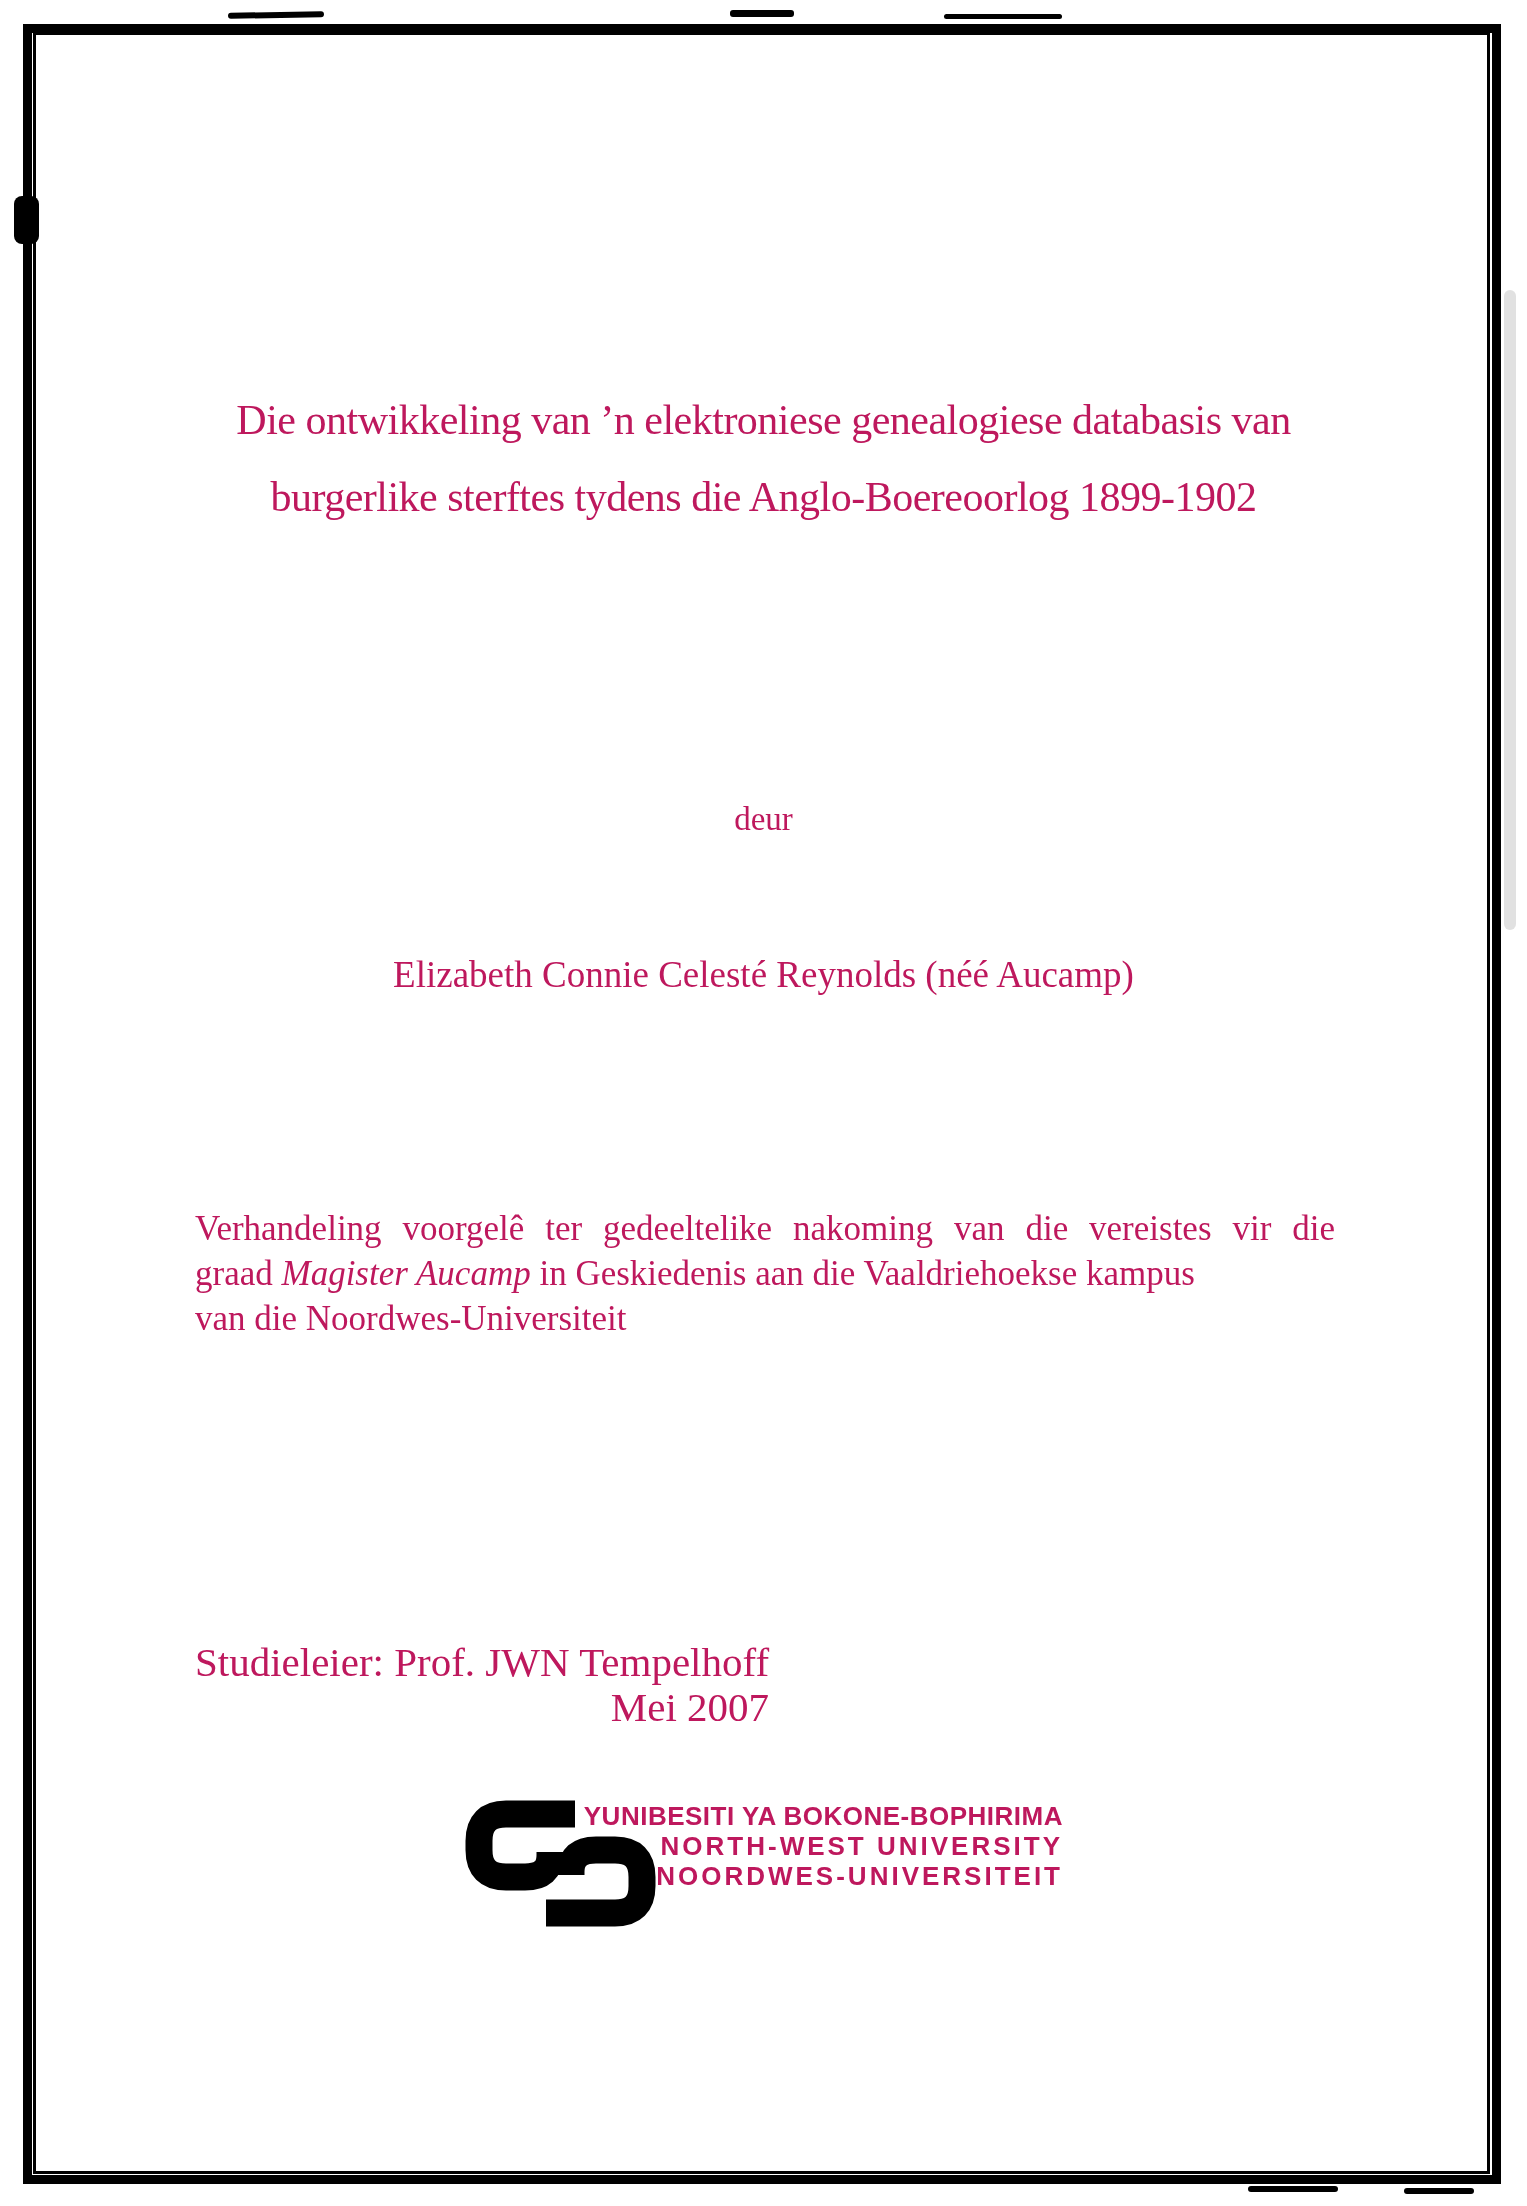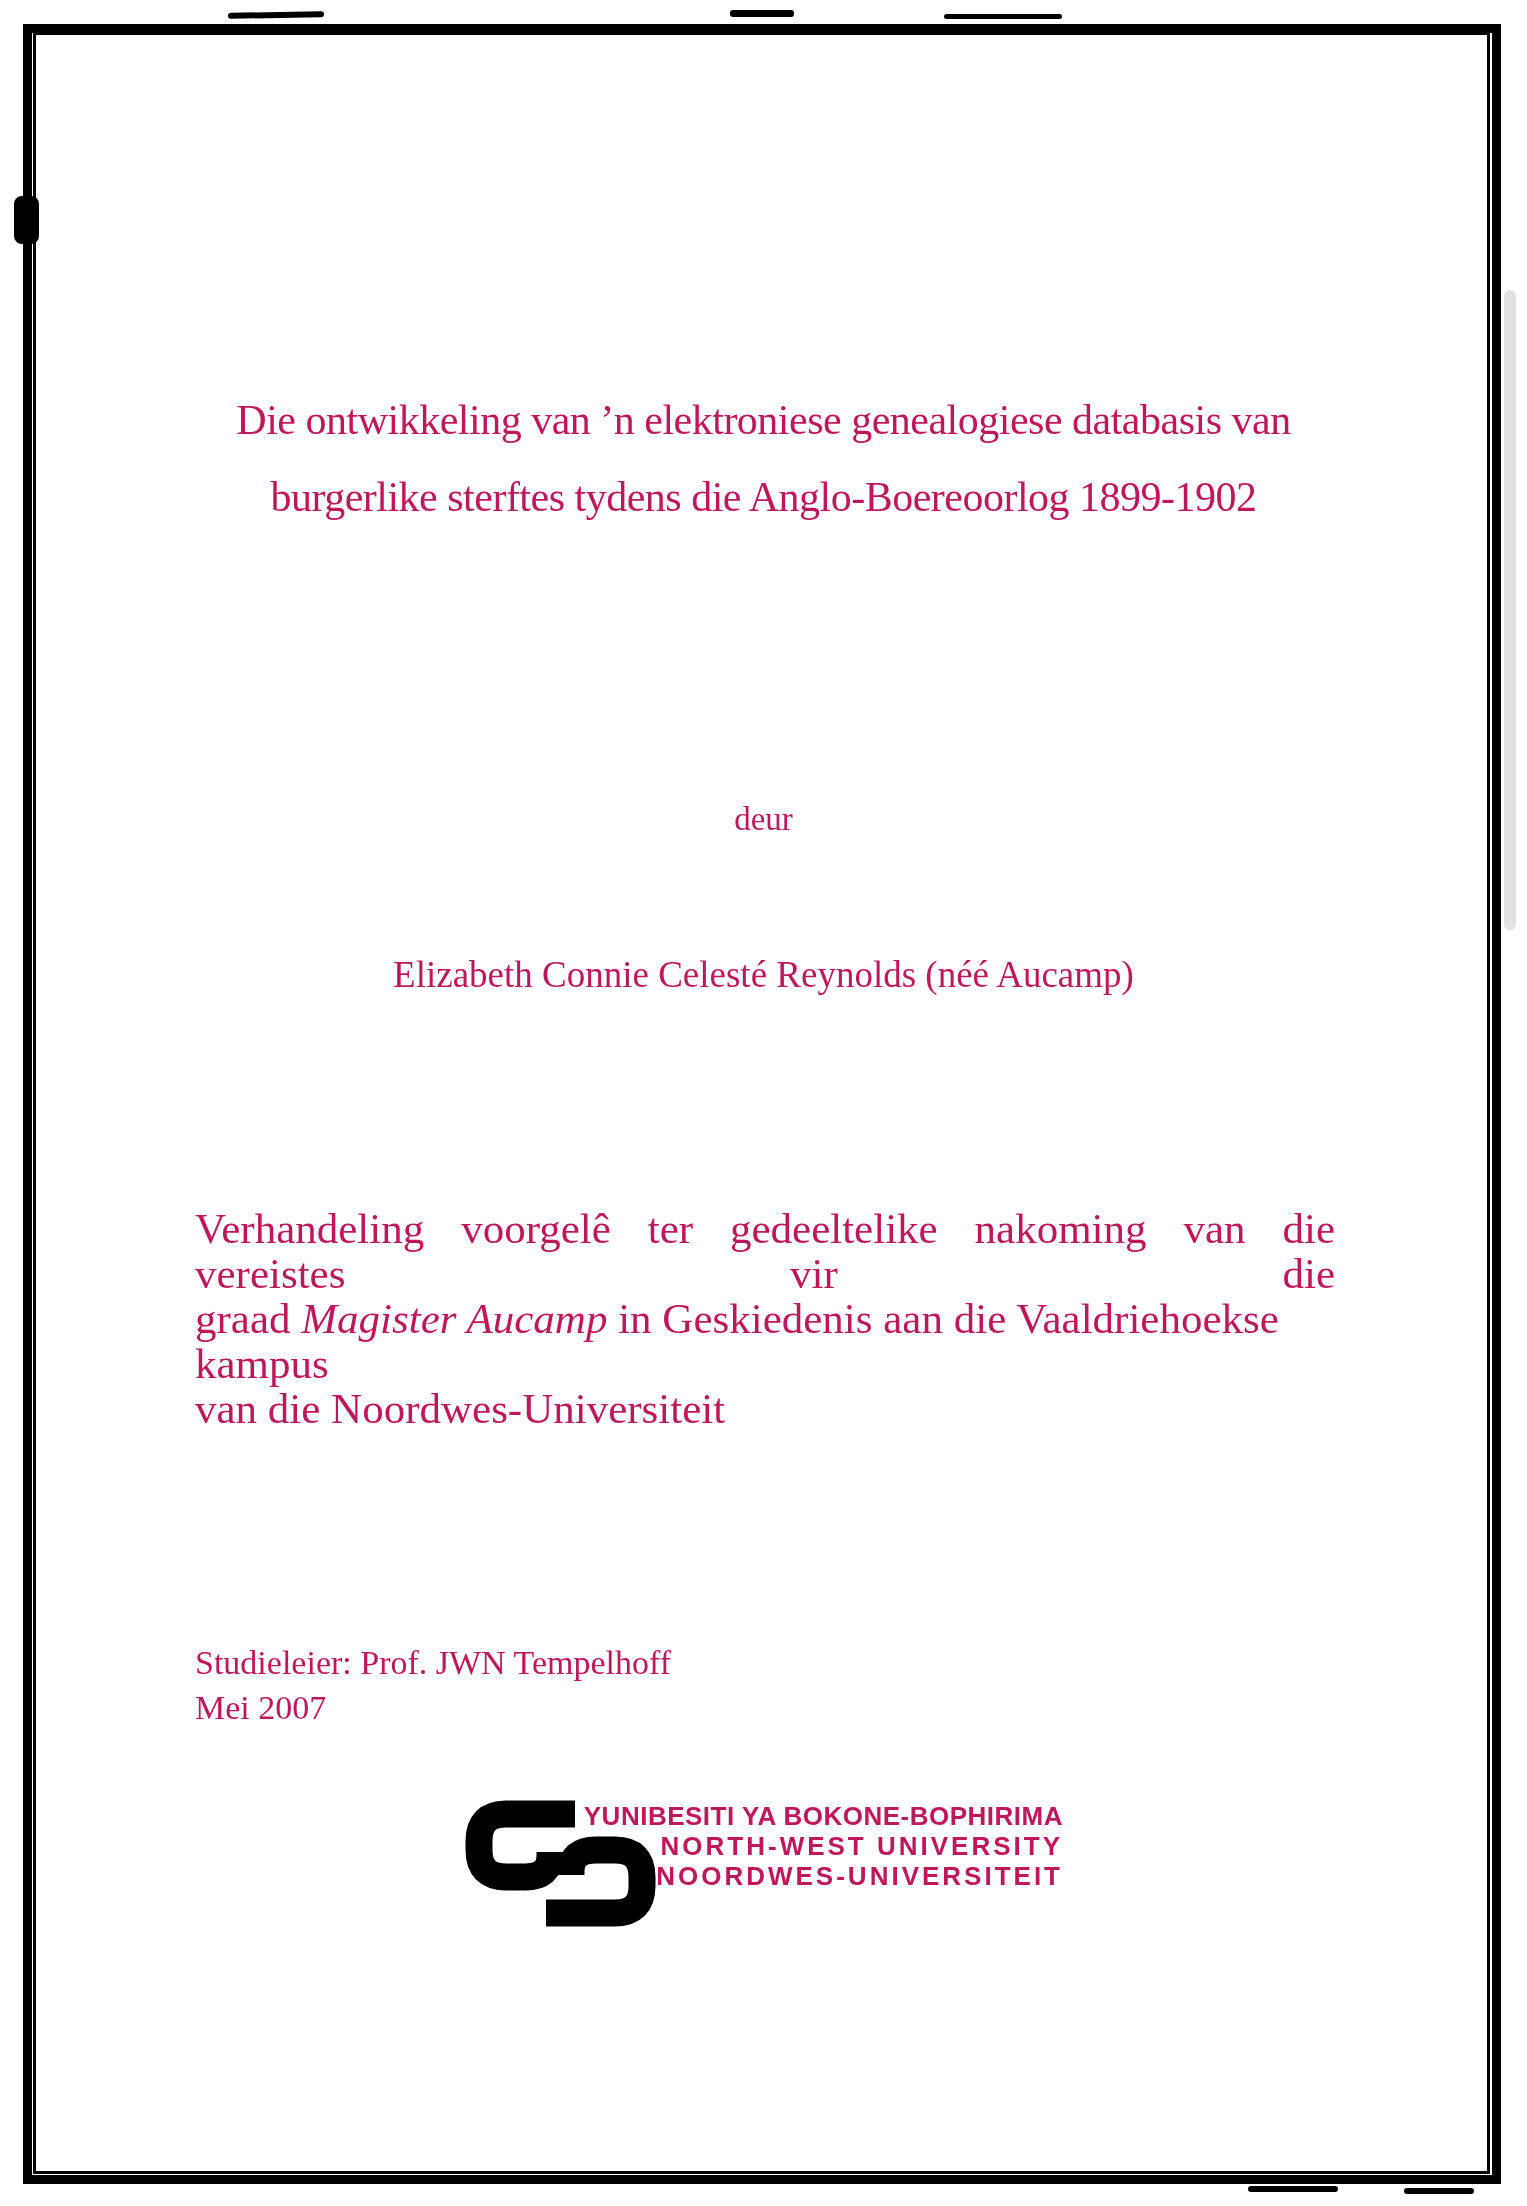--- a/index.html
+++ b/index.html
@@ -58,31 +58,31 @@
   .author {
     position: absolute;
     left: 0; right: 0; top: 950px;
     text-align: center;
     font-size: 37px; line-height: 50px;
   }
   .statement {
     position: absolute;
     left: 195px; top: 1206px;
     width: 1140px;
-    font-size: 43px; line-height: 45px;
+    font-size: 35px; line-height: 45px;
   }
   .statement .justified {
     text-align: justify;
     text-align-last: justify;
   }
   .italic { font-style: italic; }
   .supervisor-block {
     position: absolute;
     left: 195px; top: 1640px;
-    font-size: 34px; line-height: 45px;
+    font-size: 41px; line-height: 45px; text-align: right;
   }
   .logo-mark {
     position: absolute;
     left: 465px; top: 1800px;
     width: 191px; height: 127px;
   }
   .logo-text {
     position: absolute;
     right: 464px; top: 1801px;
     text-align: right;

